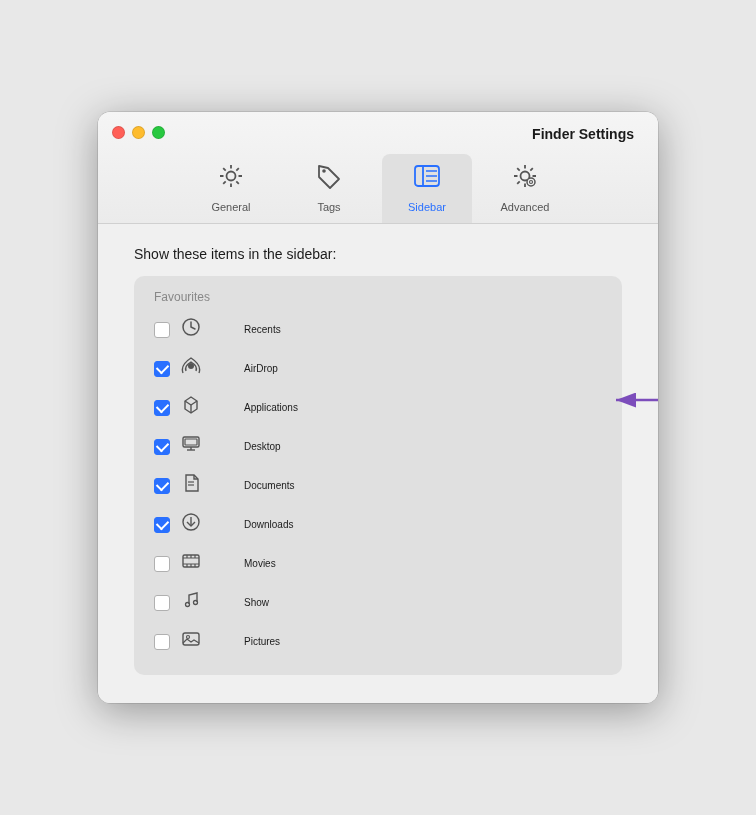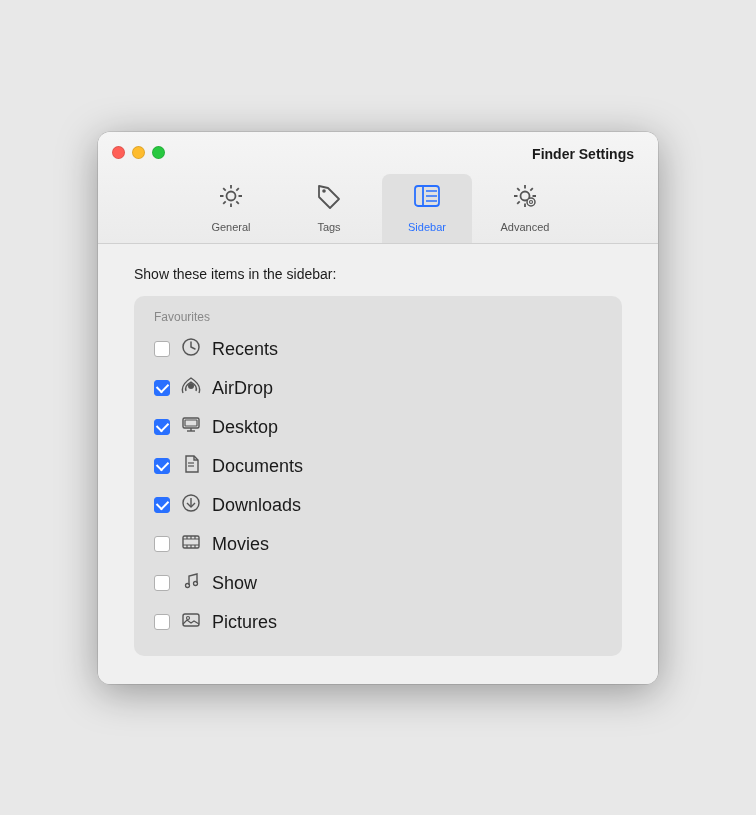--- a/index.html
+++ b/index.html
@@ -160,22 +160,23 @@
 
     .item-icon {
       font-size: 18px;
       color: #555;
       width: 22px;
       text-align: center;
       flex-shrink: 0;
     }
 
     .item-label {
-      font-size: 18px;
+      font-size: 10px;
       color: #1a1a1a;
+      margin-left: 32px;
     }
 
     .arrow-svg {
       position: absolute;
       right: -10px;
       top: 28px;
       pointer-events: none;
     }
 
     
@@ -286,20 +287,41 @@
         <span class="item-icon">
           <svg width="20" height="20" viewBox="0 0 20 20" fill="none">
             <circle cx="10" cy="10" r="3" fill="#555"></circle>
             <path d="M5 15 Q3 10 10 6 Q17 10 15 15" stroke="#555" stroke-width="1.4" fill="none"></path>
             <path d="M2 17 Q-1 9 10 2 Q21 9 18 17" stroke="#555" stroke-width="1.4" fill="none"></path>
           </svg>
         </span>
         <span class="item-label">AirDrop</span>
       </div>
 
+      <div class="list-item" style="position:relative;">
+        <div class="checkbox checked"></div>
+        <span class="item-icon">
+          <svg width="20" height="20" viewBox="0 0 20 20" fill="none">
+            <path d="M10 2 L4 6 L4 14 L10 18 L16 14 L16 6 Z" stroke="#555" stroke-width="1.4" fill="none"></path>
+            <line x1="4" y1="6" x2="10" y2="10" stroke="#555" stroke-width="1.4"></line>
+            <line x1="16" y1="6" x2="10" y2="10" stroke="#555" stroke-width="1.4"></line>
+            <line x1="10" y1="10" x2="10" y2="18" stroke="#555" stroke-width="1.4"></line>
+          </svg>
+        </span>
+        <span class="item-label">Applications</span>
+
+        <svg class="arrow-svg" width="130" height="40" viewBox="0 0 130 40" style="position:absolute; right:-130px; top:-8px; pointer-events:none;">
+          <path d="M 130 20 C 90 20, 30 20, 10 20" stroke="#7c4dbb" stroke-width="2.5" fill="none" marker-end="url(#arrowhead)"></path>
+          <defs>
+            <marker id="arrowhead" markerWidth="8" markerHeight="6" refX="8" refY="3" orient="auto">
+              <polygon points="0 0, 8 3, 0 6" fill="#7c4dbb"></polygon>
+            </marker>
+          </defs>
+        </svg>
+      </div>
 
       <div class="list-item">
         <div class="checkbox checked"></div>
         <span class="item-icon">
           <svg width="20" height="20" viewBox="0 0 20 20" fill="none">
             <rect x="2" y="3" width="16" height="10" rx="1.5" stroke="#555" stroke-width="1.4" fill="none"></rect>
             <line x1="6" y1="16" x2="14" y2="16" stroke="#555" stroke-width="1.4"></line>
             <line x1="10" y1="13" x2="10" y2="16" stroke="#555" stroke-width="1.4"></line>
             <rect x="4" y="5" width="12" height="6" rx="0.5" stroke="#555" stroke-width="1.2" fill="none"></rect>
           </svg>

